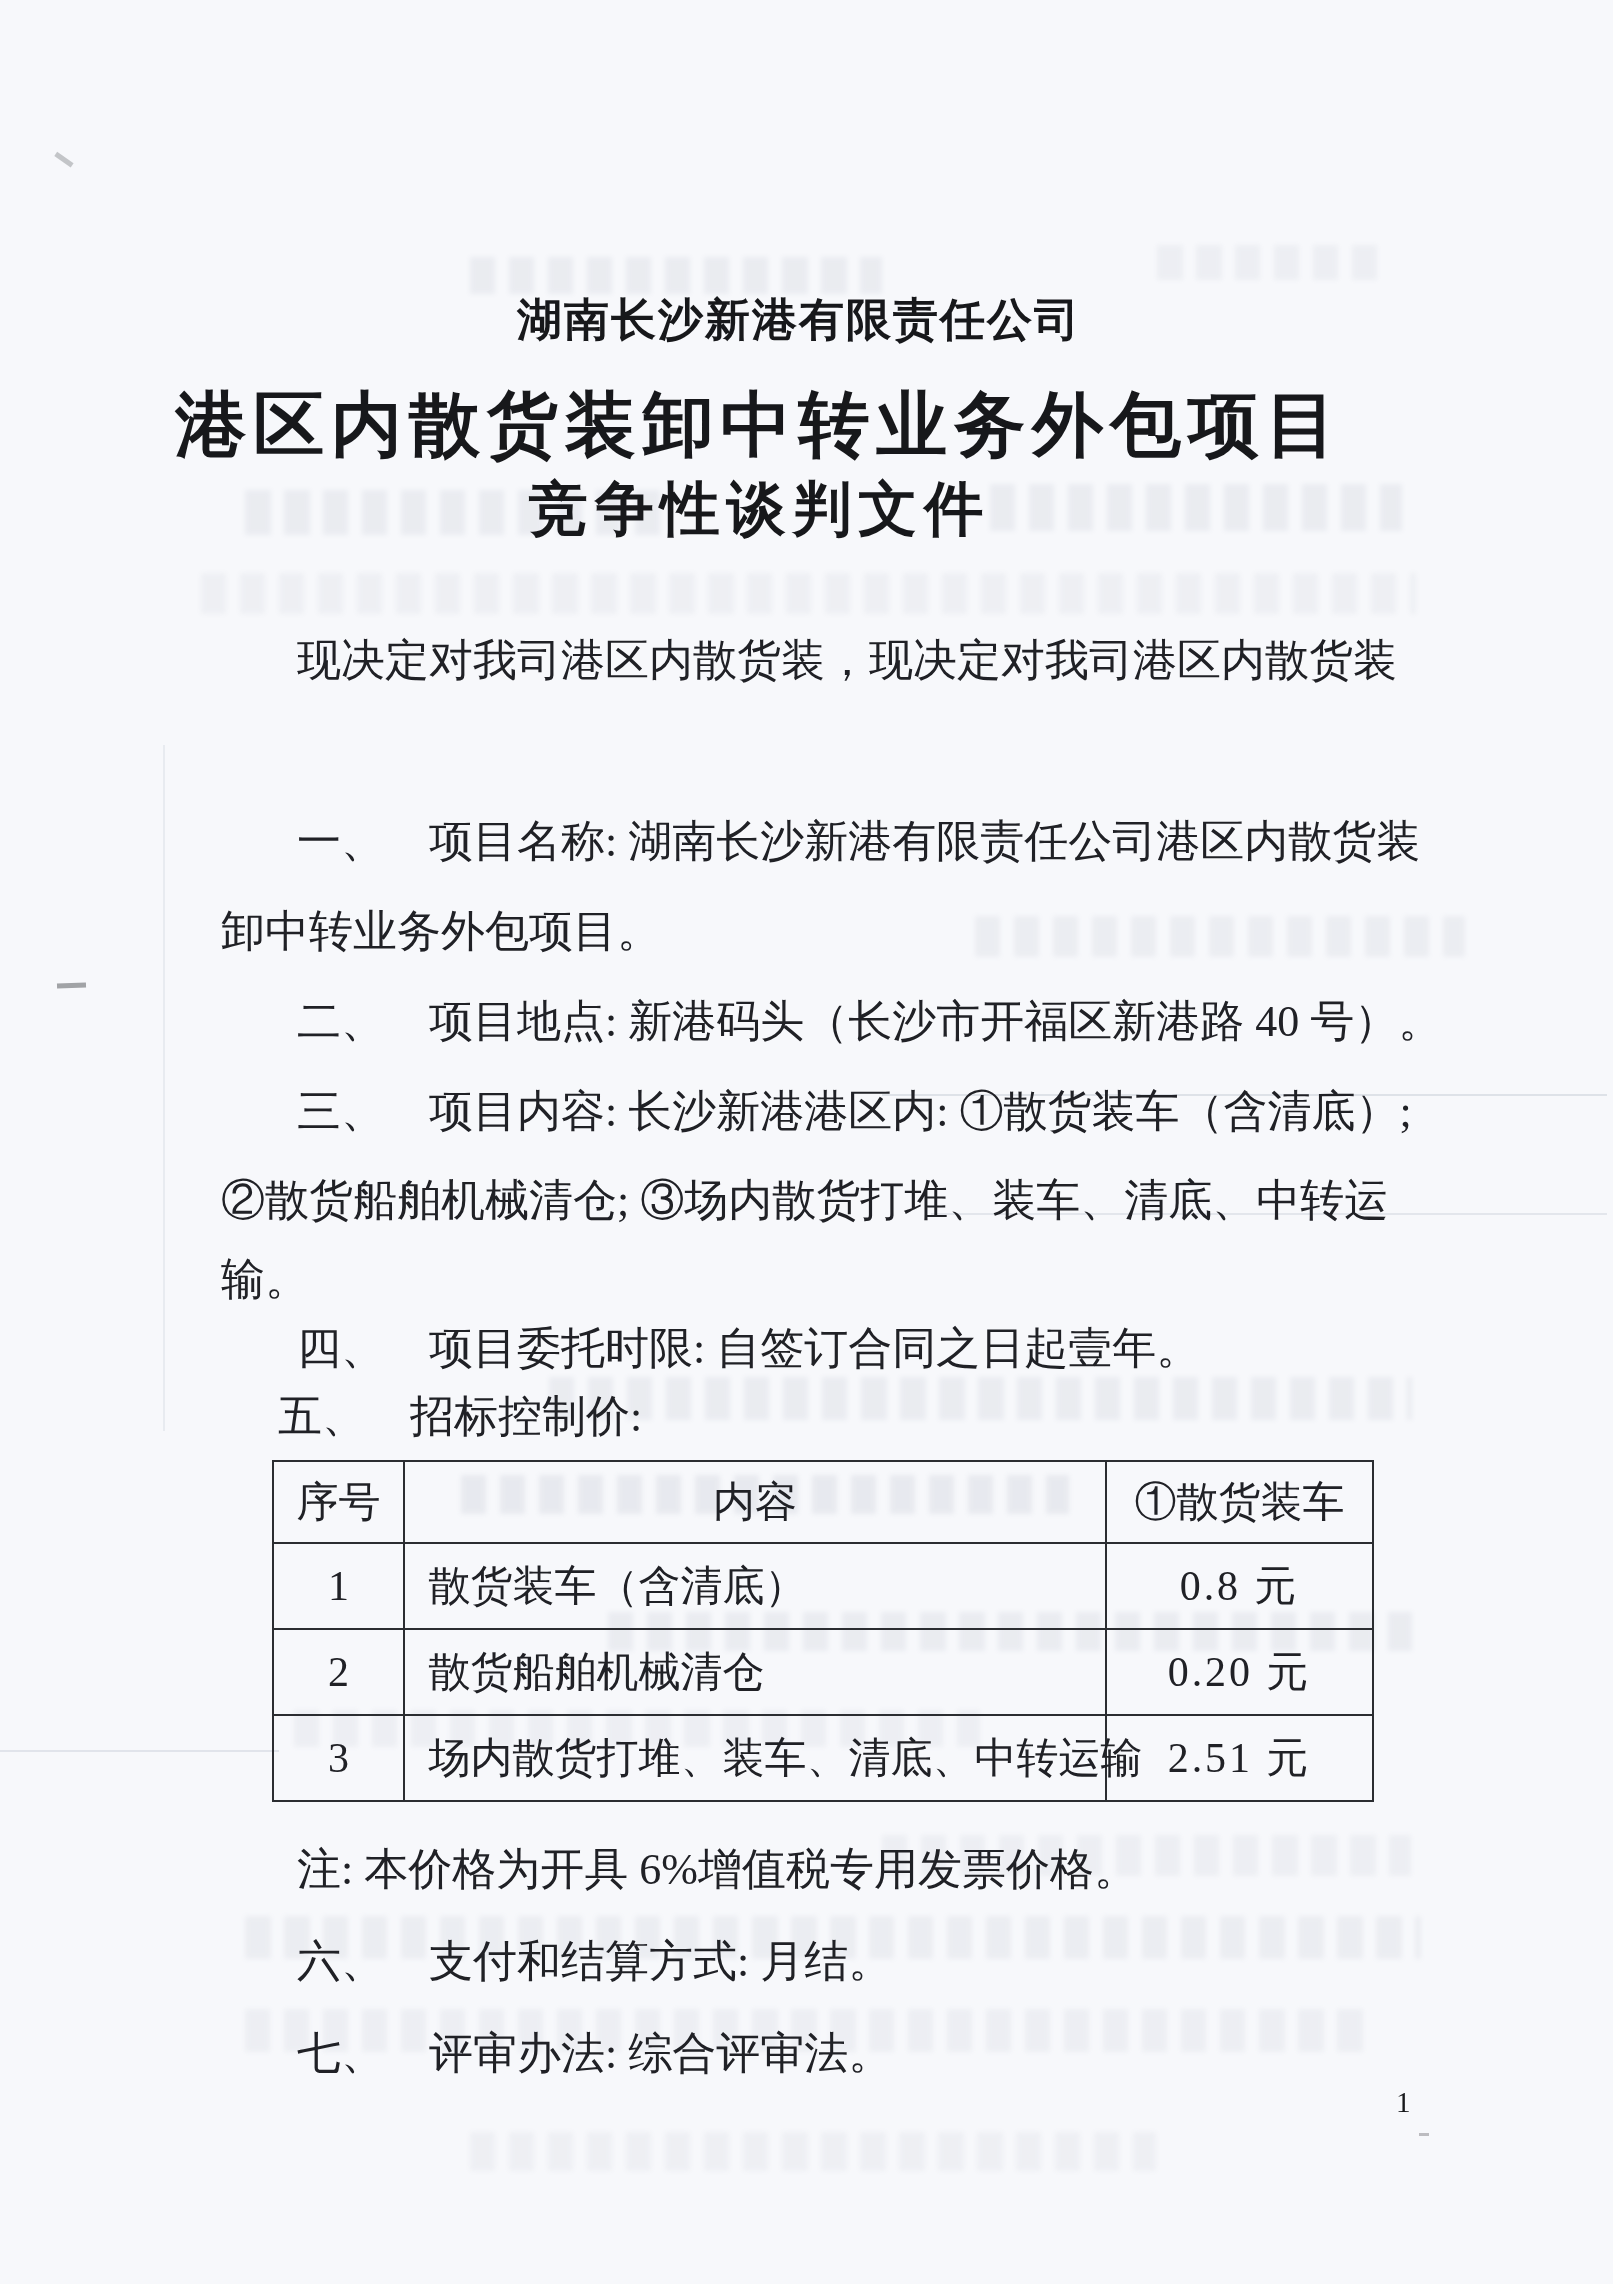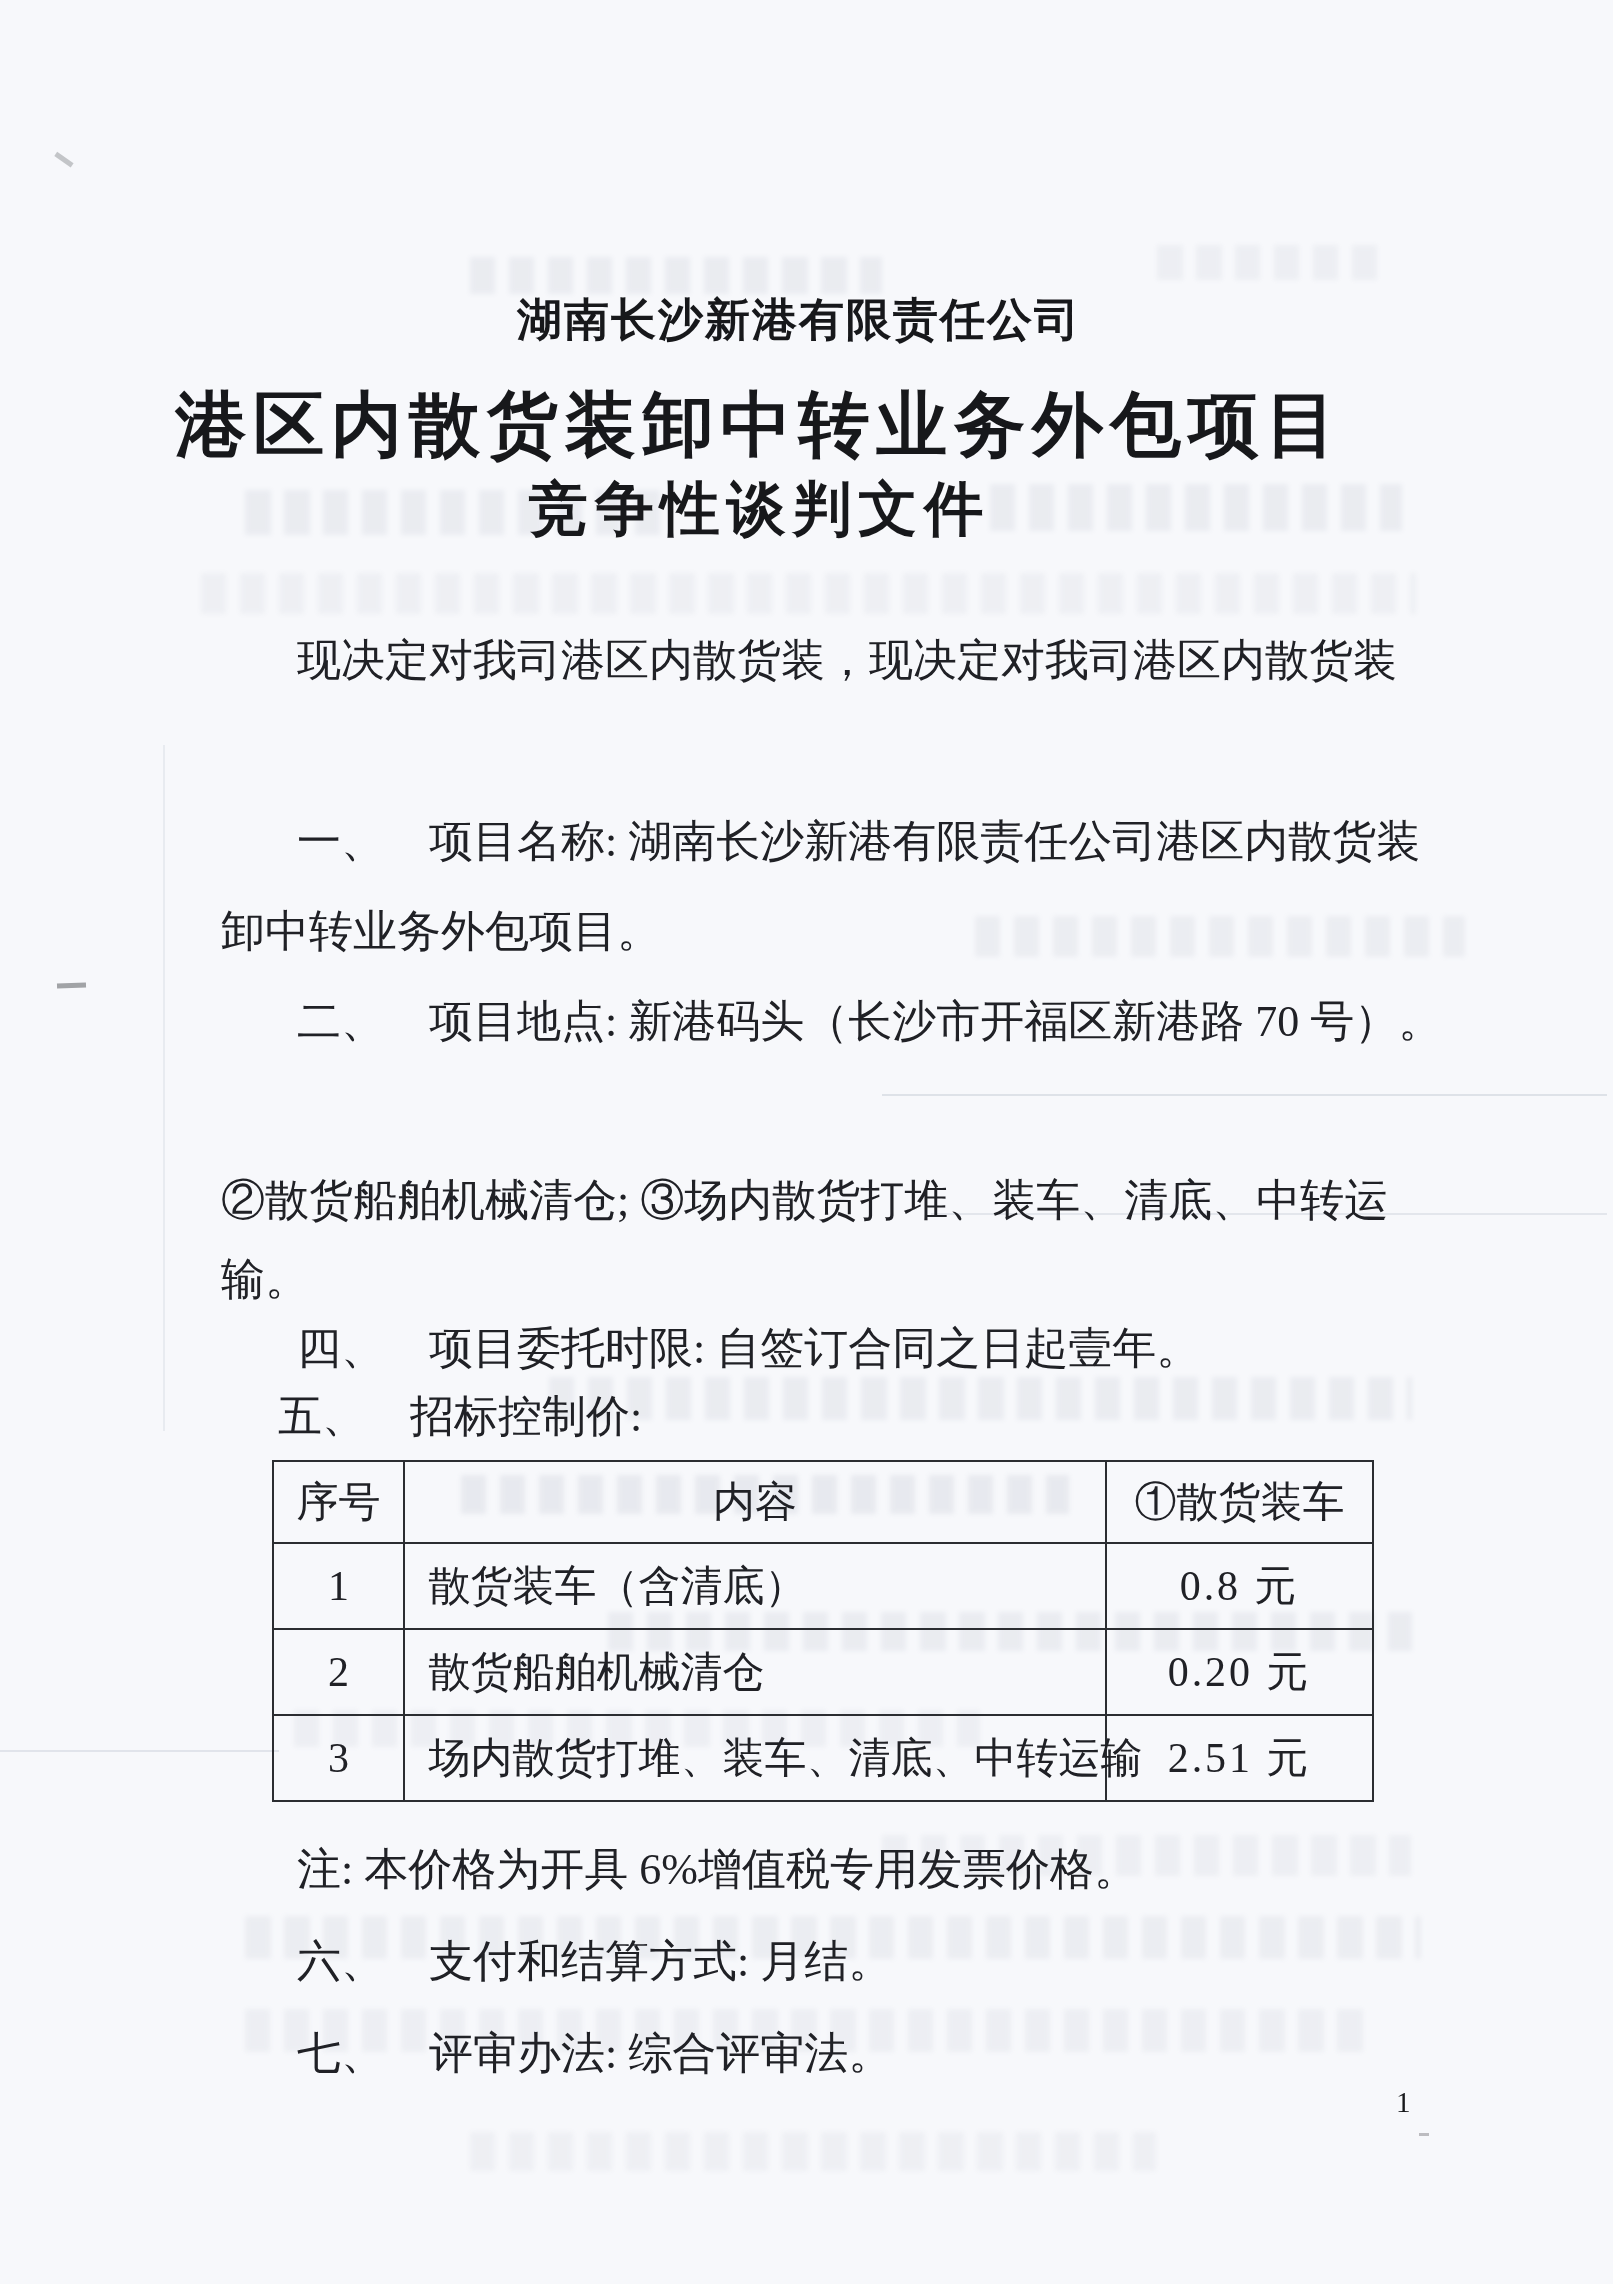--- a/index.html
+++ b/index.html
@@ -81,21 +81,22 @@
   <div class="mark" style="left:54px;top:157px;width:19.6px;height:4.9px;opacity:.3;transform:rotate(35deg)"></div>
   <div class="mark" style="left:1419px;top:2133px;width:9.8px;height:2.9px;opacity:.35"></div>
 
   <div class="title title-company">湖南长沙新港有限责任公司</div>
   <div class="title title-project">港区内散货装卸中转业务外包项目</div>
   <div class="title title-doctype">竞争性谈判文件</div>
 
   <div class="line l1 indent">现决定对我司港区内散货装，现决定对我司港区内散货装</div>
   <div class="line l3 indent">一、　项目名称: 湖南长沙新港有限责任公司港区内散货装</div>
   <div class="line l4">卸中转业务外包项目。</div>
-  <div class="line l5 indent">二、　项目地点: 新港码头（长沙市开福区新港路 70 号）。</div>
+  <div class="line l5 indent">二、　项目地点: 新港码头（长沙市开福区新港路 40 号）。</div>
+  <div class="line l6 indent">三、　项目内容: 长沙新港港区内: ①散货装车（含清底）;</div>
   <div class="line l7">②散货船舶机械清仓; ③场内散货打堆、装车、清底、中转运</div>
   <div class="line l8">输。</div>
   <div class="line l9 indent">四、　项目委托时限: 自签订合同之日起壹年。</div>
   <div class="line l10 indent">五、　招标控制价:</div>
 
   <table class="price">
     <colgroup>
         <col style="width:131px">
         <col style="width:702px">
         <col style="width:267px">

